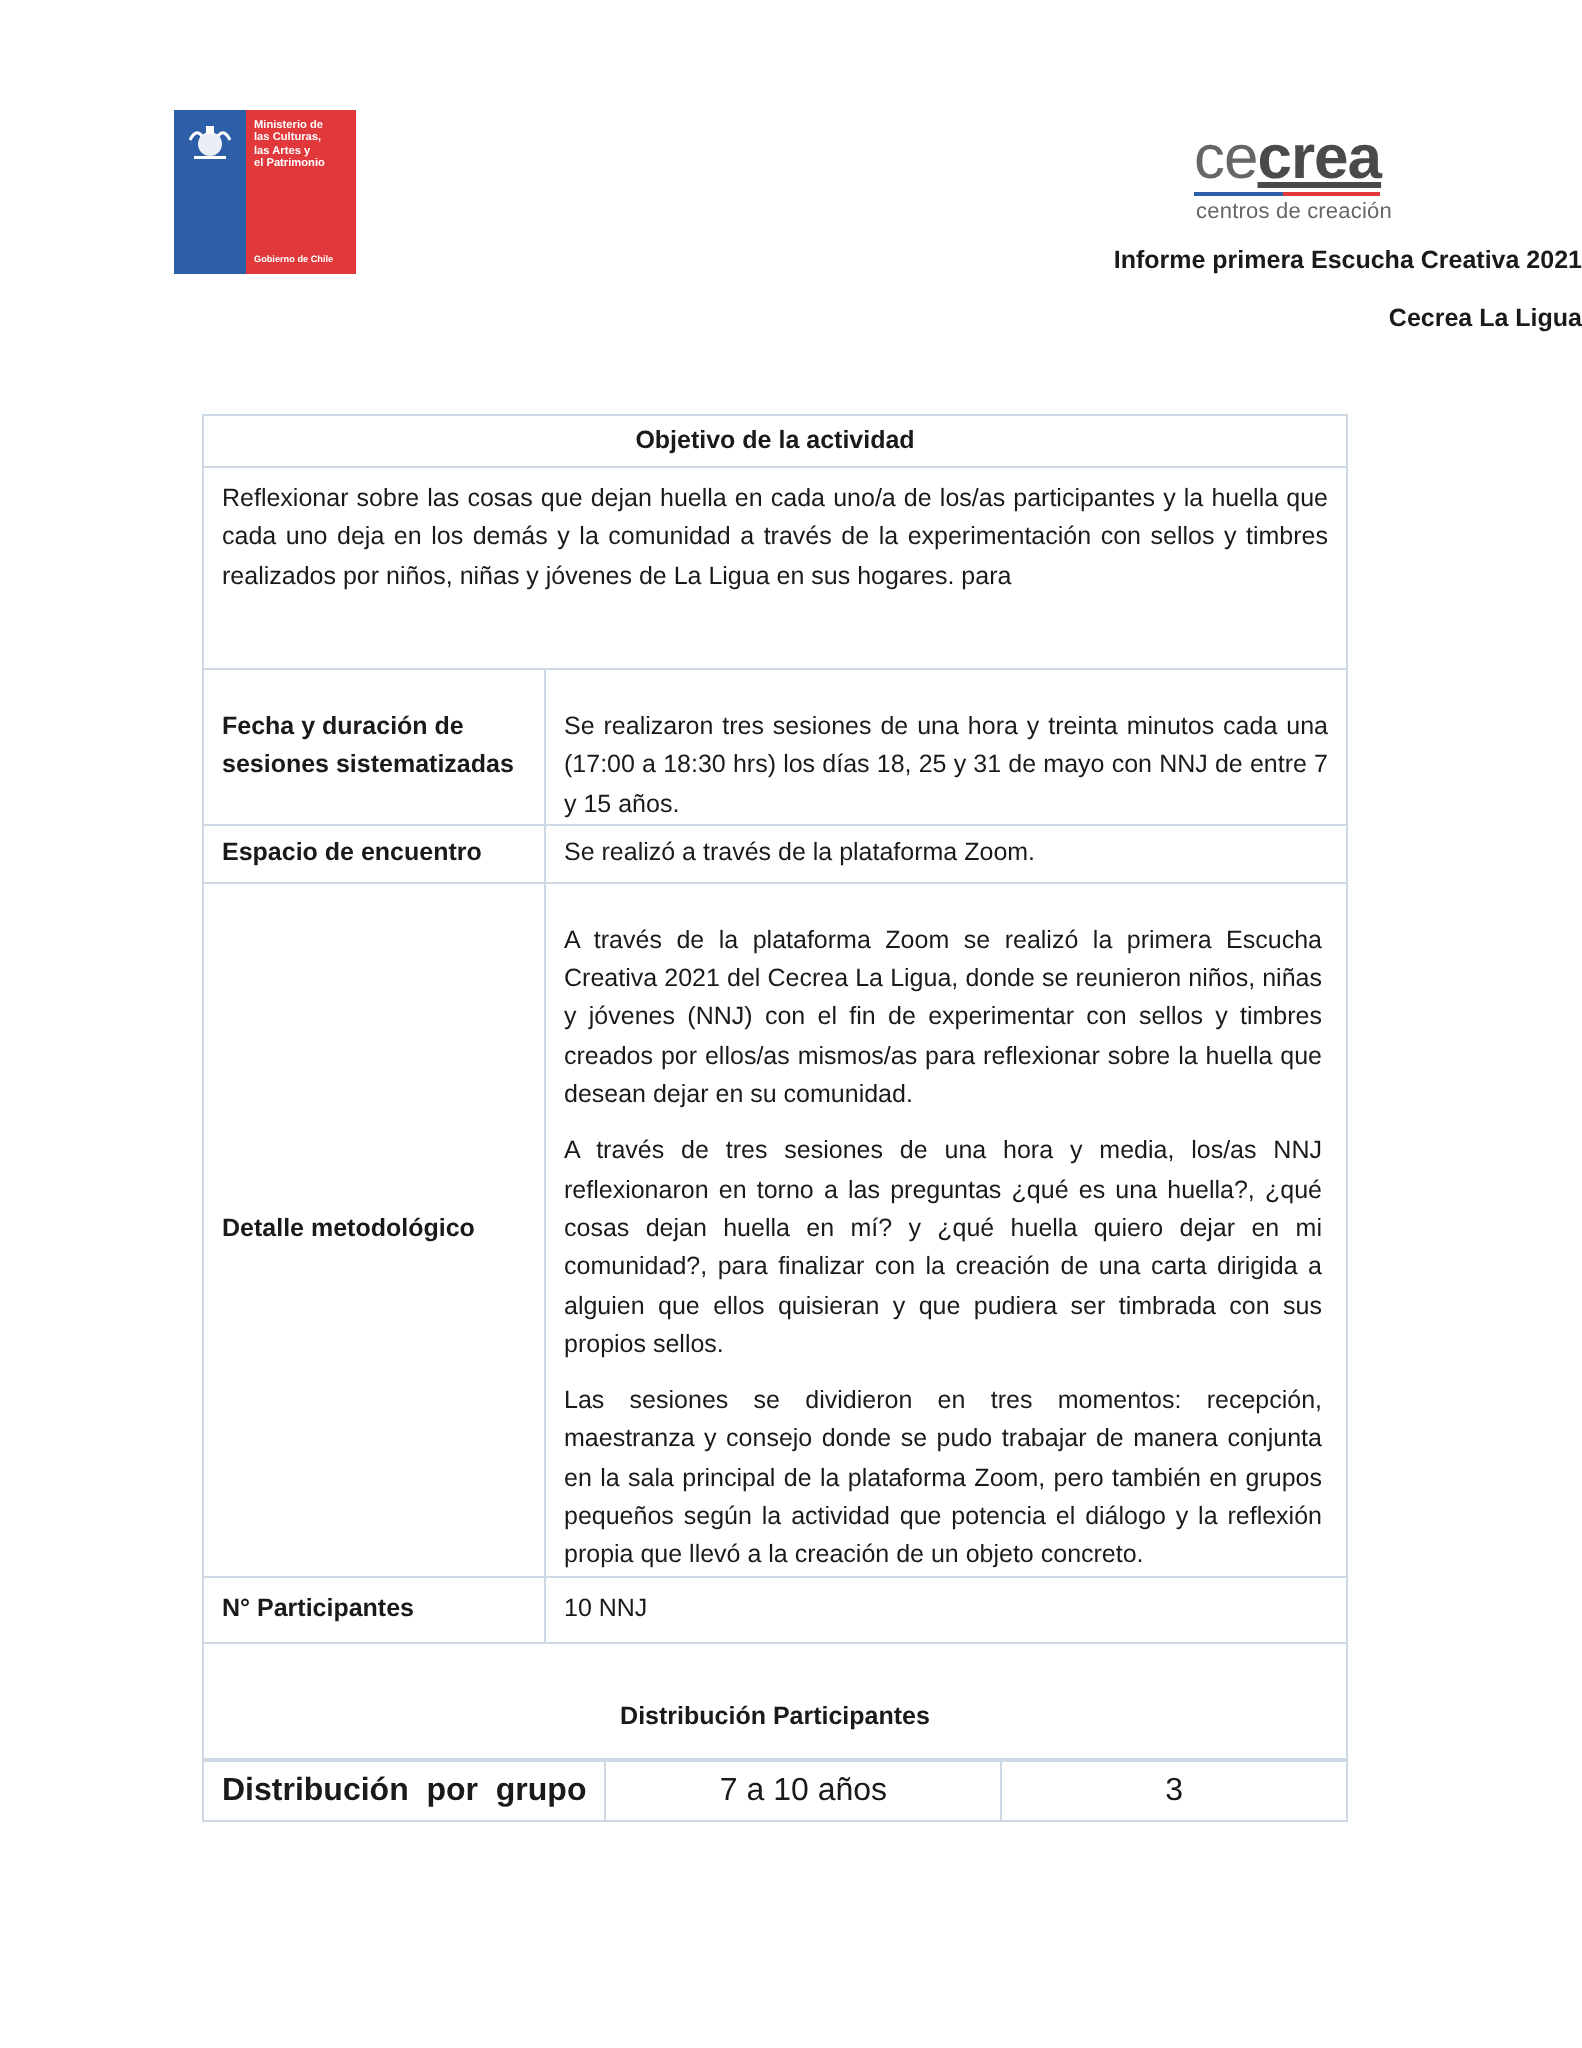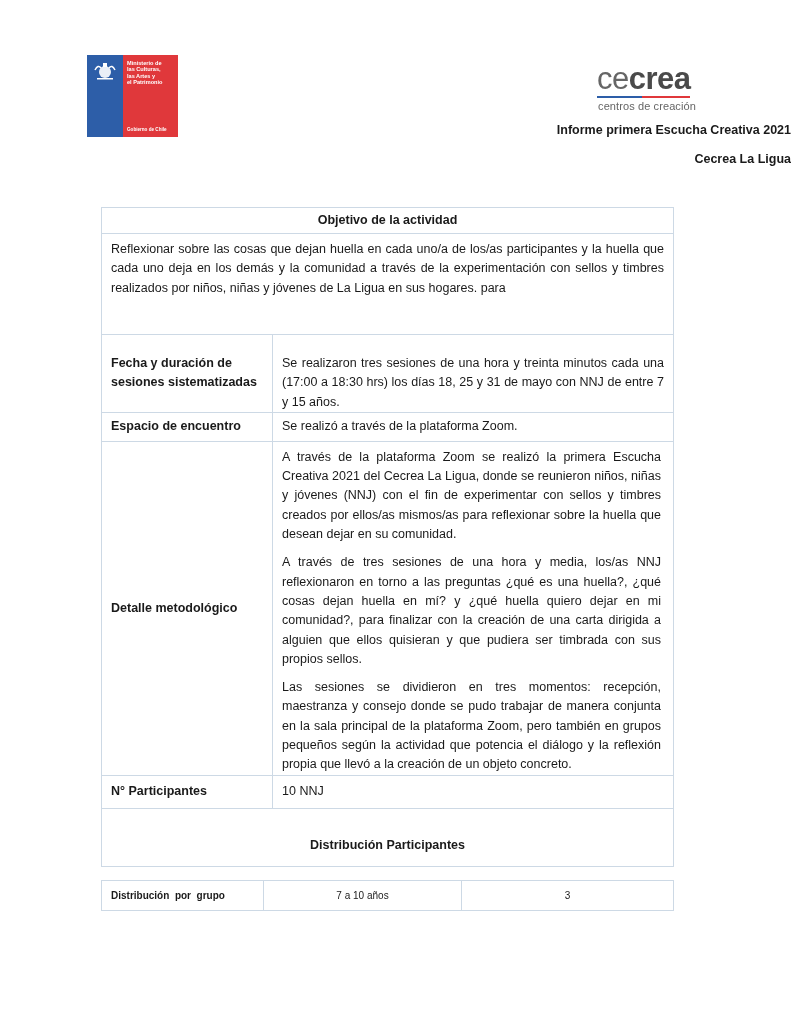--- a/index.html
+++ b/index.html
@@ -7,35 +7,35 @@
          font-family: "Liberation Sans", sans-serif; color: #1a1a1a; }
   .logo-min { position: absolute; left: 87px; top: 55px; width: 91px; height: 82px; display: flex; }
   .logo-min .blue { width: 36px; height: 100%; background: #2d5ea8; position: relative; }
   .logo-min .red { flex: 1; height: 100%; background: #e0383b; position: relative; }
   .logo-min .crest { position: absolute; left: 6px; top: 6px; width: 24px; height: 20px; }
   .logo-min .t1 { position: absolute; left: 4px; top: 5px; font-size: 5.6px; line-height: 6.4px; color: #fff; font-weight: bold; }
   .logo-min .t2 { position: absolute; left: 4px; bottom: 5px; font-size: 4.6px; color: #fff; font-weight: bold; }
   .logo-cecrea { position: absolute; left: 597px; top: 64px; width: 100px; }
   .logo-cecrea .word { font-size: 31px; line-height: 30px; color: #555; letter-spacing: -0.5px; }
   .logo-cecrea .word .light { font-weight: normal; color: #666; margin-top: 11px; }
-  .logo-cecrea .word .bold { font-weight: bold; color: #4a4a4a; }
+  .logo-cecrea .word .bold { font-weight: bold; color: #4a4a4a; text-decoration: underline; }
   .logo-cecrea .bar { height: 2px; width: 93px; margin-top: 2px; background: linear-gradient(90deg, #2d5ea8 0 48%, #e0383b 48% 100%); }
   .logo-cecrea .sub { font-size: 11px; color: #666; margin-top: 2px; letter-spacing: 0.1px; text-align: center; }
   .title { position: absolute; left: 0; width: 791px; text-align: right; font-weight: bold; font-size: 12.5px; }
   .title.t1 { top: 123px; left: 0; padding-left: 0px; }
   .title.t2 { top: 152px; }
   table.main { position: absolute; left: 101px; top: 207px; width: 573px; border-collapse: collapse; font-size: 12.5px; border-radius: 16px; }
   table.main td { border: 1.5px solid #cdd9e5; padding: 0 9px; vertical-align: middle; line-height: 19.3px; }
   .center { text-align: center; }
   .bold { font-weight: bold; }
   .just { text-align: justify; }
   .lbl { width: 152px; font-weight: bold; }
   p.par { margin: 0; text-align: justify; }
   p.par + p.par { margin-top: 9px; }
-  table.dist { position: absolute; left: 101px; top: 880px; width: 573px; border-collapse: collapse; font-size: 10px; }
+  table.dist { position: absolute; left: 101px; top: 880px; width: 573px; border-collapse: collapse; font-size: 16px; }
   table.dist td { border: 1.5px solid #cdd9e5; height: 29px; padding: 0 9px; line-height: 19px; }
 </style>
 </head>
 <body>
 
 <div class="logo-min">
   <div class="blue">
     <svg class="crest" viewBox="0 0 24 20">
       <ellipse cx="12" cy="11" rx="6" ry="6" fill="#ffffff" opacity="0.9"></ellipse>
       <path d="M2 9 q3 -6 6 -2 M22 9 q-3 -6 -6 -2" stroke="#fff" stroke-width="1.5" fill="none"></path>
@@ -74,21 +74,21 @@
   <tr style="height:67px">
     <td class="lbl">Fecha y duración de sesiones sistematizadas</td>
     <td class="just" style="vertical-align:top;padding-top:19px">Se realizaron tres sesiones de una hora y treinta minutos cada una (17:00 a 18:30 hrs) los días 18, 25 y 31 de mayo con NNJ de entre 7 y 15 años.</td>
   </tr>
   <tr style="height:29px">
     <td class="lbl">Espacio de encuentro</td>
     <td>Se realizó a través de la plataforma Zoom.</td>
   </tr>
   <tr style="height:328px">
     <td class="lbl">Detalle metodológico</td>
-    <td style="vertical-align:top;padding-top:6px;padding-right:12px">
+    <td style="vertical-align:top;padding-top:19px;padding-right:12px">
       <p class="par">A través de la plataforma Zoom se realizó la primera Escucha Creativa 2021 del Cecrea La Ligua, donde se reunieron niños, niñas y jóvenes (NNJ) con el fin de experimentar con sellos y timbres creados por ellos/as mismos/as para reflexionar sobre la huella que desean dejar en su comunidad.</p>
       <p class="par">A través de tres sesiones de una hora y media, los/as NNJ reflexionaron en torno a las preguntas ¿qué es una huella?, ¿qué cosas dejan huella en mí? y ¿qué huella quiero dejar en mi comunidad?, para finalizar con la creación de una carta dirigida a alguien que ellos quisieran y que pudiera ser timbrada con sus propios sellos.</p>
       <p class="par">Las sesiones se dividieron en tres momentos: recepción, maestranza y consejo donde se pudo trabajar de manera conjunta en la sala principal de la plataforma Zoom, pero también en grupos pequeños según la actividad que potencia el diálogo y la reflexión propia que llevó a la creación de un objeto concreto.</p>
     </td>
   </tr>
   <tr style="height:33px">
     <td class="lbl">N° Participantes</td>
     <td>10 NNJ</td>
   </tr>
   <tr style="height:58px">

